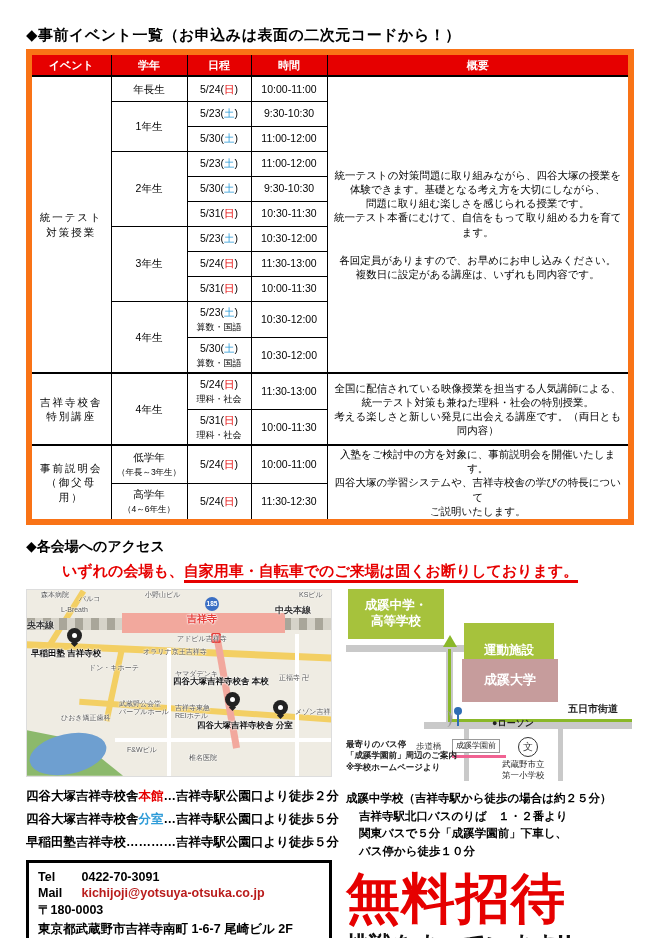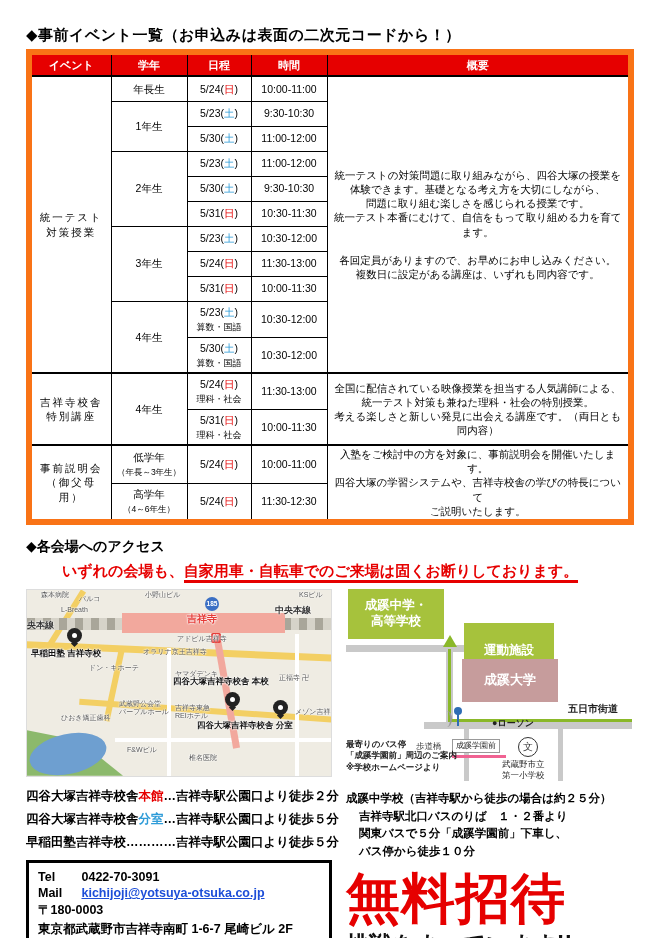--- a/index.html
+++ b/index.html
@@ -36,21 +36,21 @@
   .pin{position:absolute;width:15px;height:15px;background:#222;border-radius:50%;}
   .pin::after{content:"";position:absolute;left:5px;top:5px;width:5px;height:5px;background:#fff;border-radius:50%;}
   .pin::before{content:"";position:absolute;left:5px;top:13px;width:5px;height:5px;background:#222;transform:rotate(45deg);}
   
   .access-lines{margin-top:8px;font-size:12.5px;font-weight:bold;line-height:1.85;white-space:nowrap;}
   
   .contact{margin-top:6px;border:3px solid #000;padding:5px 9px 7px 9px;font-weight:bold;}
   .contact-name{font-size:17px;letter-spacing:.5px;}
   .c-row{font-size:12.5px;margin-top:2px;}
   .c-label{display:inline-block;width:40px;}
-  .mail-link{color:#1d4ed8;text-decoration:underline;}
+  .mail-link{color:#b91c1c;}
   
   .diagram{position:relative;width:286px;height:192px;background:#fff;overflow:hidden;}
   .diagram .abs{position:absolute;}
   .gbox{position:absolute;background:#a6c23c;color:#fff;font-weight:bold;display:flex;align-items:center;justify-content:center;text-align:center;line-height:1.25;}
   .pbox{position:absolute;background:#c69c9c;color:#fff;font-weight:bold;display:flex;align-items:center;justify-content:center;}
   .dlabel{position:absolute;font-size:9px;color:#222;white-space:pre-line;line-height:1.3;}
   .dnote{position:absolute;font-size:8.5px;font-weight:bold;color:#222;line-height:1.35;white-space:nowrap;}
   .arrow-up{position:absolute;width:0;height:0;border-left:7px solid transparent;border-right:7px solid transparent;border-bottom:12px solid #8ab829;}
   .directions{margin-top:9px;font-size:11.5px;font-weight:bold;line-height:1.55;}
   .directions div:not(:first-child){padding-left:13px;}

